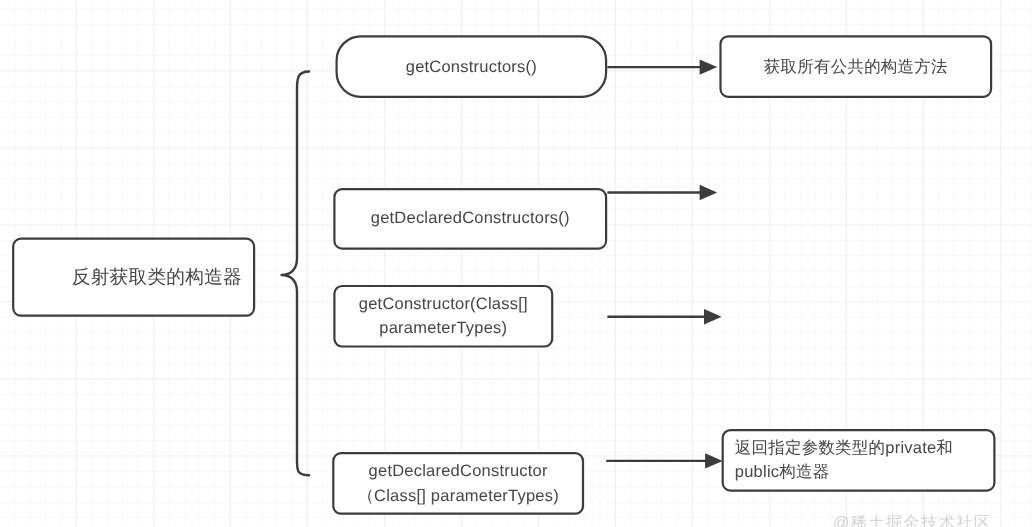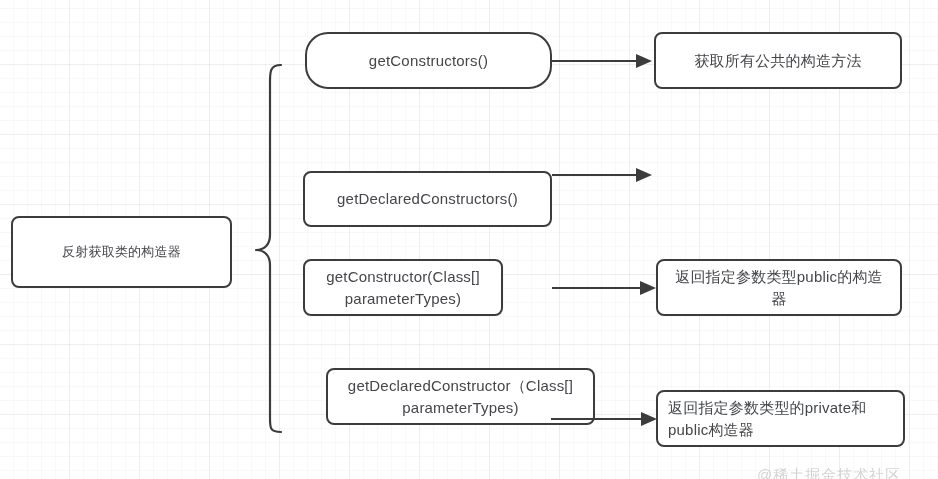--- a/index.html
+++ b/index.html
@@ -37,21 +37,21 @@
     line-height: 1.45;
     padding: 2px 10px;
     letter-spacing: 0.2px;
   }
   .node.left-text {
     justify-content: flex-start;
     text-align: left;
   }
   .node span { display: block; width: 100%; }
 
-  .root-node { font-size: 13px; }
+  .root-node { font-size: 17px; text-align: right; }
 
   .arrow {
     position: absolute;
     height: 22px;
     display: block;
   }
   .brace {
     position: absolute;
     display: block;
   }
@@ -97,25 +97,22 @@
     <polygon points="84,4 100,11 84,18" fill="#3c3c3c"></polygon>
   </svg>
 
   <div class="node" style="left:303px; top:259px; width:200px; height:57px;">
     <span>getConstructor(Class[] parameterTypes)</span>
   </div>
   <svg class="arrow" style="left:552px; top:277px;" width="106" height="22" viewBox="0 0 106 22">
     <line x1="0" y1="11" x2="90" y2="11" stroke="#3c3c3c" stroke-width="2.2"></line>
     <polygon points="88,4 104,11 88,18" fill="#3c3c3c"></polygon>
   </svg>
-  <div class="node" style="left:656px; top:259px; width:246px; height:57px;">
-    <span>返回指定参数类型public的构造器</span>
-  </div>
 
-  <div class="node" style="left:302px; top:368px; width:269px; height:57px;margin-left:24px;">
+  <div class="node" style="left:302px; top:411px; width:229px; height:57px;">
     <span>getDeclaredConstructor（Class[] parameterTypes)</span>
   </div>
   <svg class="arrow" style="left:551px; top:408px;" width="108" height="22" viewBox="0 0 108 22">
     <line x1="0" y1="11" x2="92" y2="11" stroke="#3c3c3c" stroke-width="2.2"></line>
     <polygon points="90,4 106,11 90,18" fill="#3c3c3c"></polygon>
   </svg>
   <div class="node left-text" style="left:656px; top:390px; width:249px; height:57px;">
     <span>返回指定参数类型的private和public构造器</span>
   </div>
 

